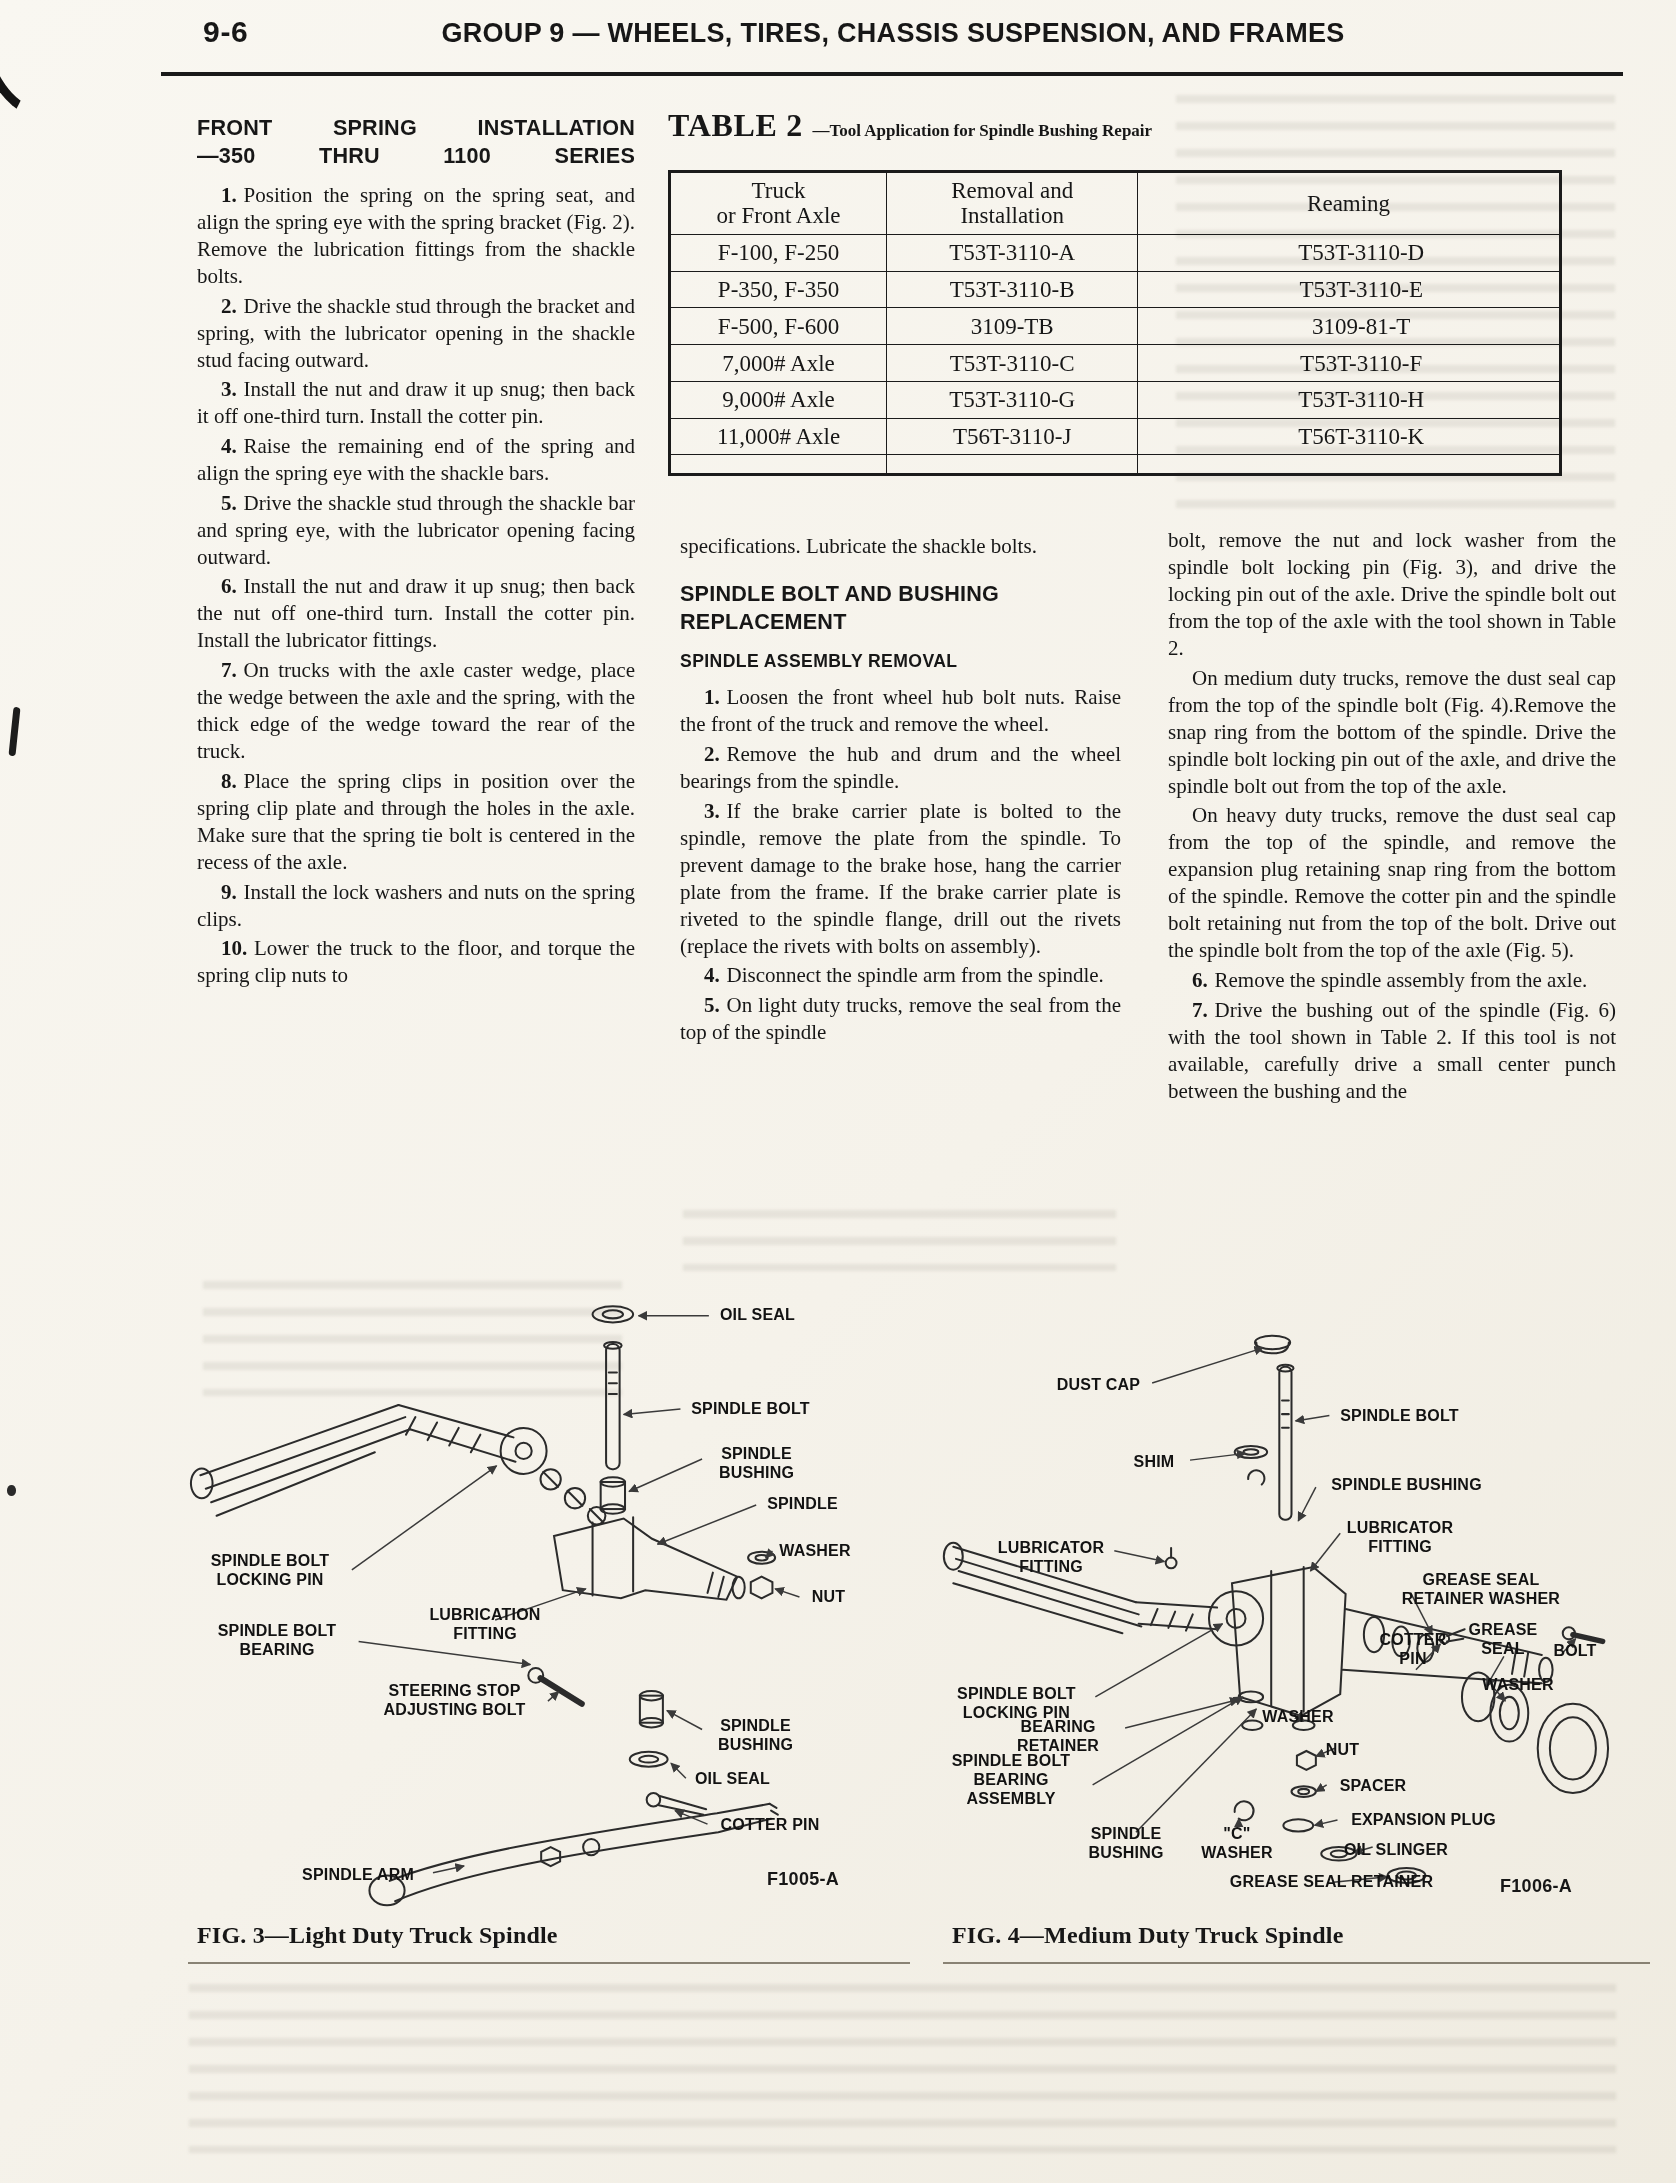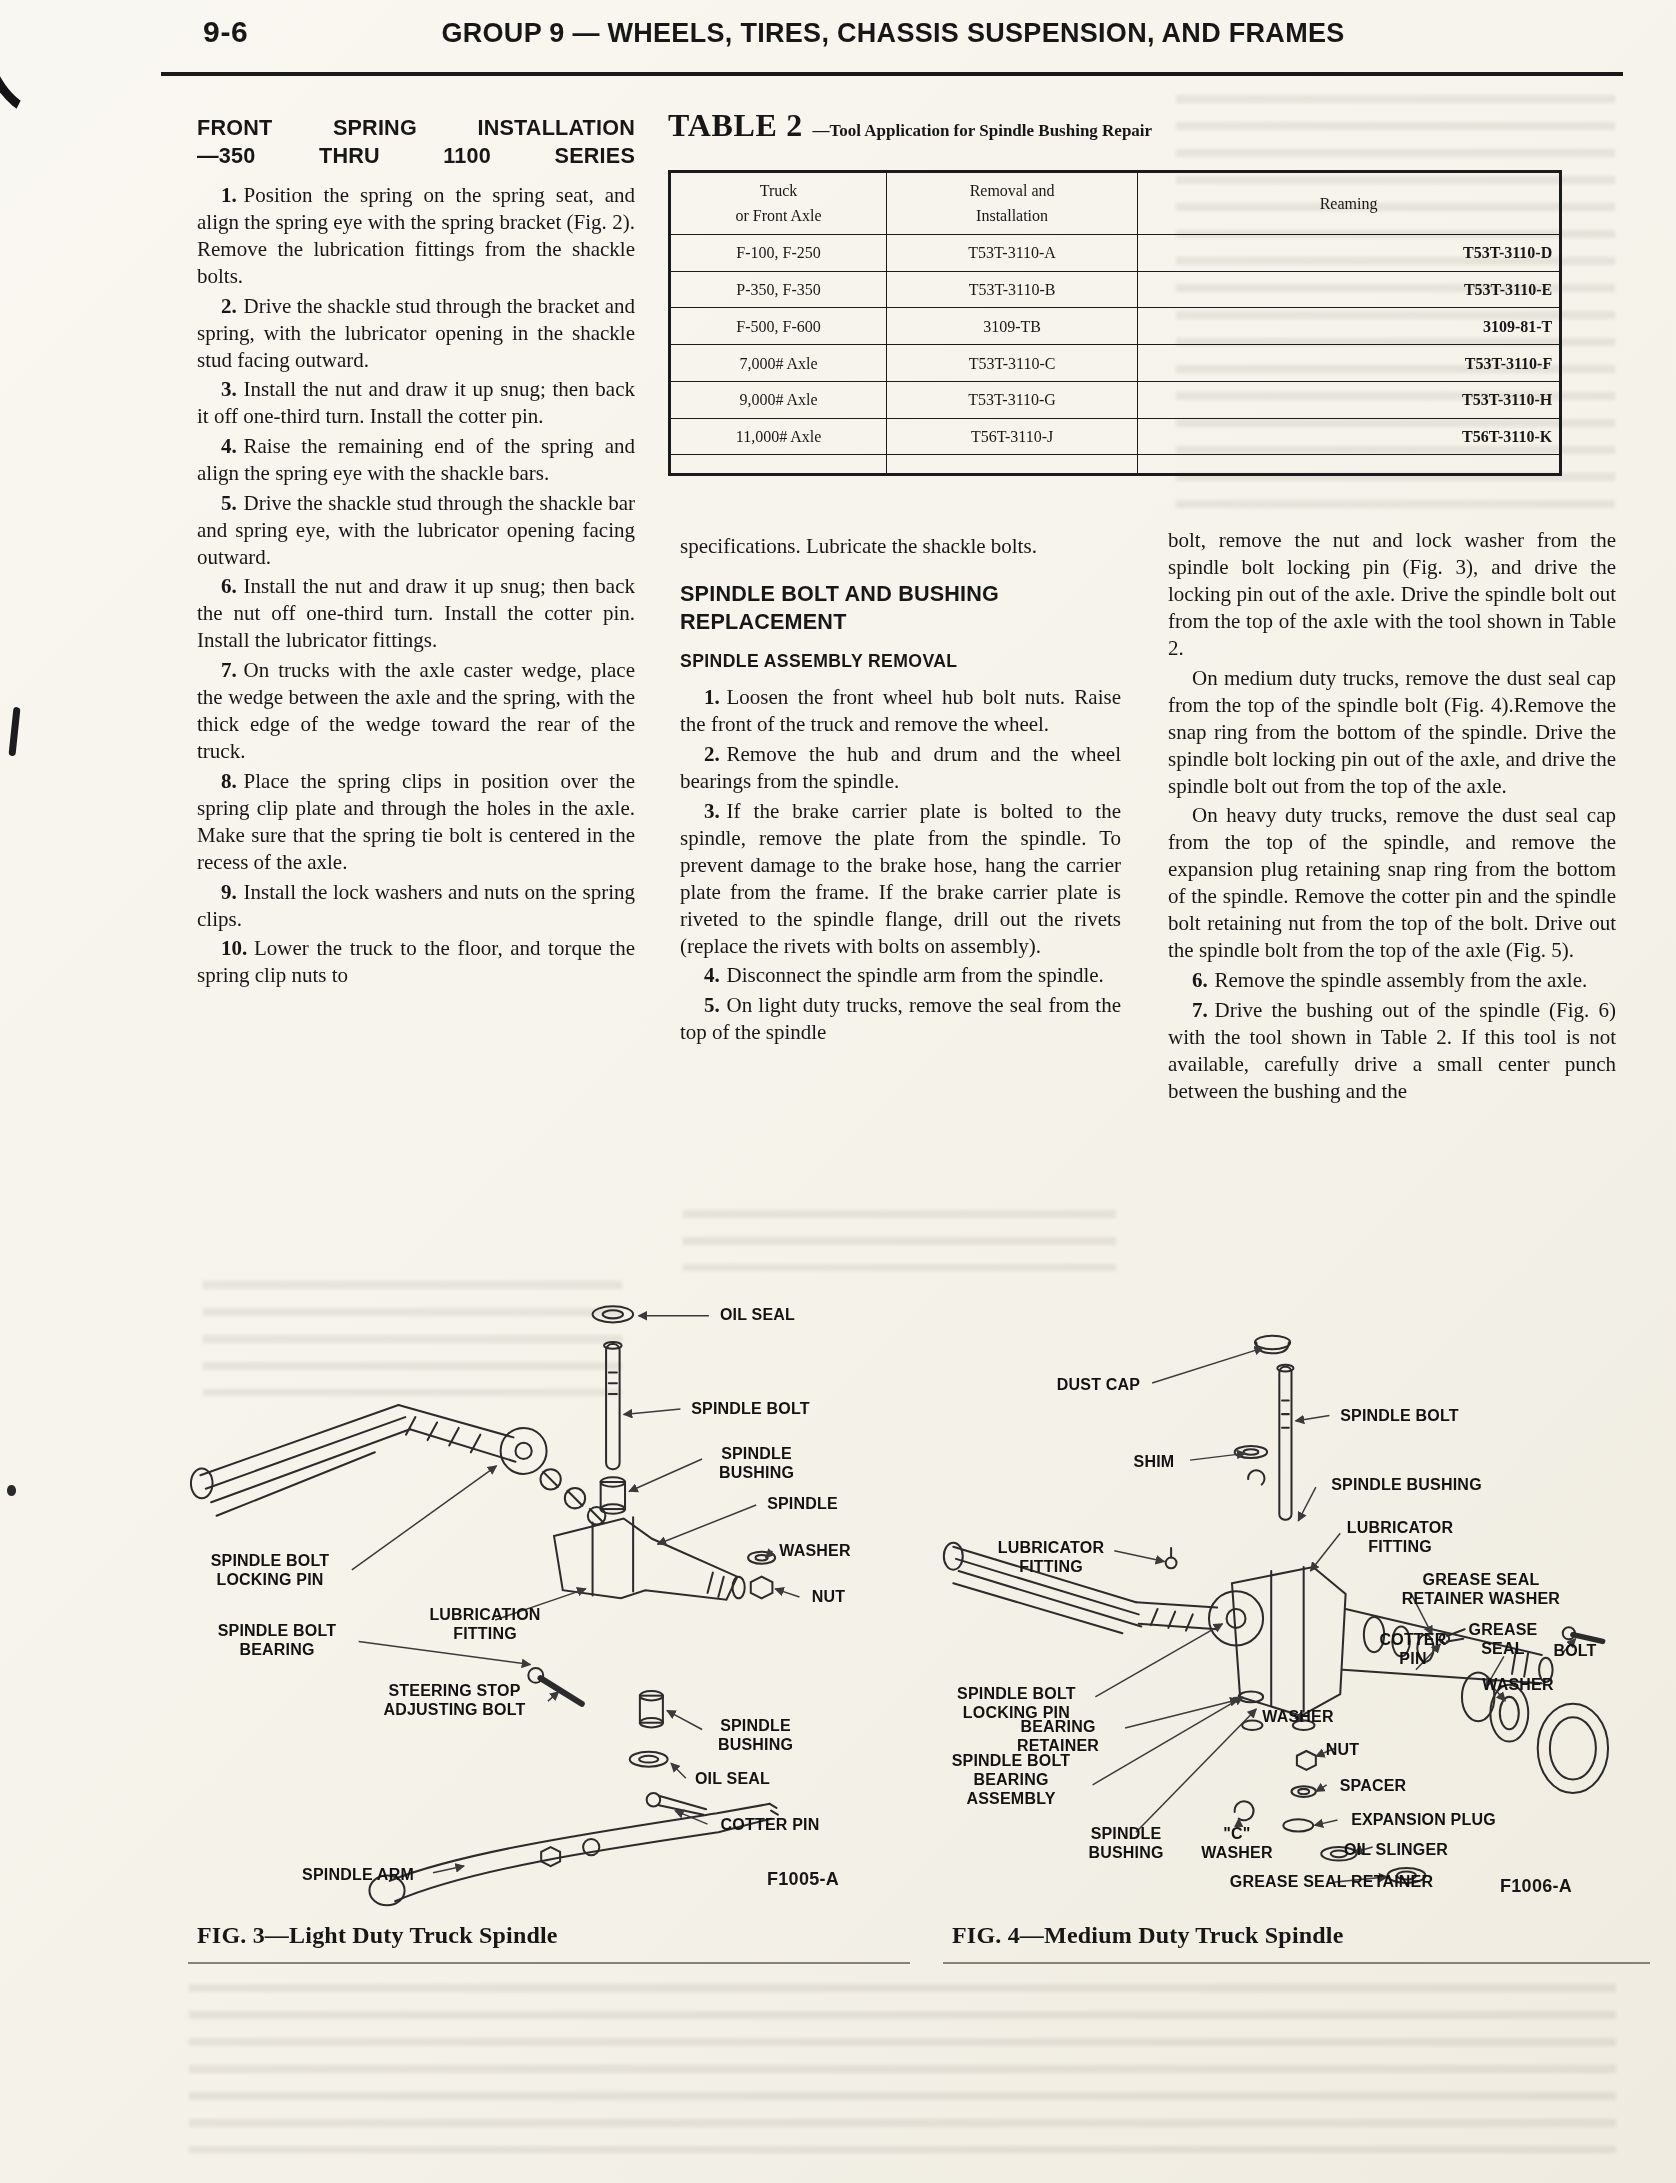--- a/index.html
+++ b/index.html
@@ -23,25 +23,25 @@
   .sechead .jline{text-align:justify;text-align-last:justify;}
   .subhead{font-family:"Liberation Sans",sans-serif;font-weight:bold;font-size:17.6px;letter-spacing:0.4px;margin:15px 0 12px 0;}
   .gap-lg{height:17.6px;}
   .gap-md{height:12px;}
   
   .tbltitle{position:absolute;left:668px;top:107px;display:flex;align-items:baseline;gap:9.5px;
     font-family:Liberation Serif, serif;font-weight:bold;}
   .tbltitle .big{font-size:32px;letter-spacing:0.7px;}
   .tbltitle .small{font-size:17px;}
   .tblwrap{position:absolute;left:668px;top:170px;}
-  table.tbl{border-collapse:collapse;width:894px;font-size:16px;border:3.4px solid #1b1b1b;background:transparent;}
+  table.tbl{border-collapse:collapse;width:894px;font-size:23px;border:3.4px solid #1b1b1b;background:transparent;}
   .tbl th,.tbl td{border:1.7px solid #1b1b1b;text-align:center;padding:5.4px 6.8px;line-height:25px;font-weight:normal;}
   .tbl th{white-space:pre-line;}
   .tbl col.c1{width:218px;} .tbl col.c2{width:252px;} .tbl col.c3{width:425px;}
-  .tbl td.l{text-align:right;padding-left:32px;font-weight:bold;}
+  .tbl td.l{text-align:center;padding-left:32px;}
   .tbl tr.spacer td{height:17.6px;padding:0;}
   
   .fig{position:absolute;}
   .fig svg.art{position:absolute;left:0;top:0;width:100%;height:100%;}
   .plabel{position:absolute;font-family:"Liberation Sans",sans-serif;font-weight:bold;
     font-size:16px;line-height:19px;text-align:center;color:#121212;letter-spacing:0.2px;}
   .figcode{position:absolute;font-family:"Liberation Sans",sans-serif;font-weight:bold;font-size:18px;letter-spacing:0.3px;}
   .figcap{position:absolute;font-family:Liberation Serif, serif;font-weight:bold;font-size:24px;letter-spacing:0.2px;}
   .caprule{position:absolute;height:2px;background:#6e6758;opacity:.8;}
   

